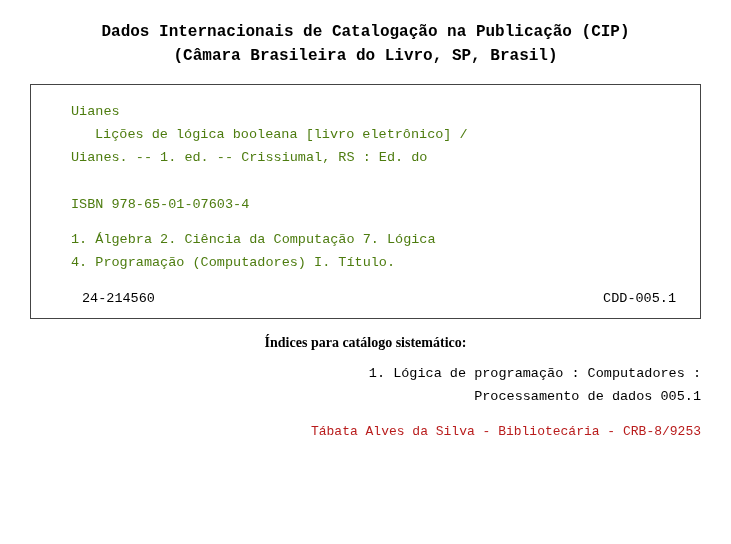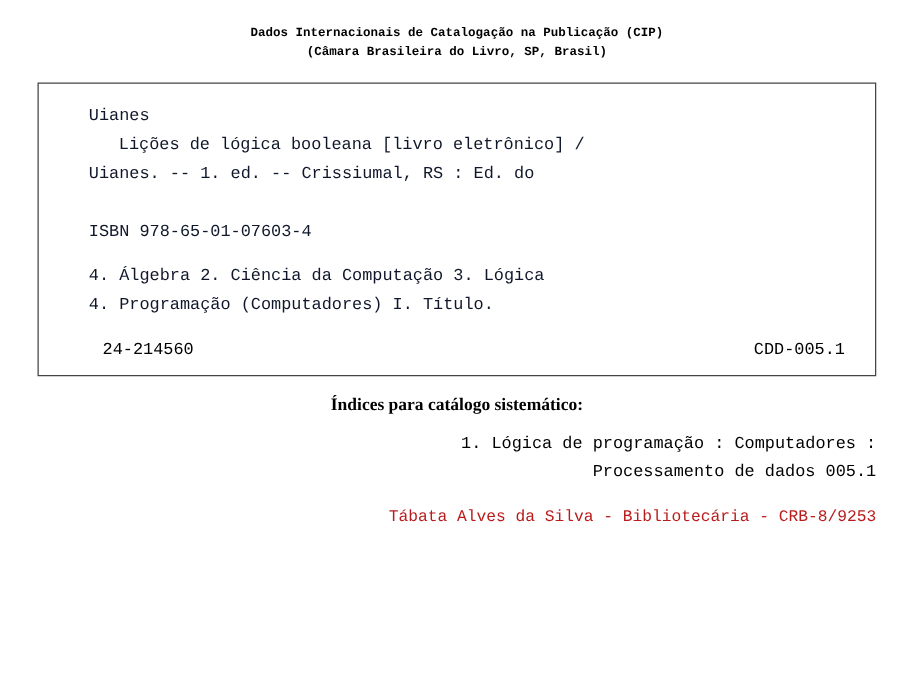--- a/index.html
+++ b/index.html
@@ -15,33 +15,33 @@
       font-family: 'Courier New', Courier, monospace;
       font-size: 14px;
       color: #000;
       padding: 20px 30px;
     }
 
     .header {
       text-align: center;
       font-weight: bold;
       margin-bottom: 16px;
-      font-size: 10px;
+      font-size: 16px;
       line-height: 1.5;
     }
 
     .cip-box {
       border: 1px solid #444;
       padding: 16px 24px 12px 40px;
       margin-bottom: 16px;
       position: relative;
     }
 
     .cip-content {
-      color: #0f172a;
+      color: #4d7c0f;
       line-height: 1.7;
       font-size: 13.5px;
     }
 
     .cip-content .author-name {
       display: block;
       margin-bottom: 0;
     }
 
     .cip-content .title-line {
@@ -116,21 +116,21 @@
   <span>Dados Internacionais de Catalogação na Publicação (CIP)</span><br>
   <span>(Câmara Brasileira do Livro, SP, Brasil)</span>
 </div>
 
 <div class="cip-box">
   <div class="cip-content">
     <span class="author-name">Uianes</span>
     <span class="title-line">Lições de lógica booleana [livro eletrônico] /</span>
     <span class="author-line">Uianes. -- 1. ed. -- Crissiumal, RS : Ed. do</span>
     <span class="isbn-section">ISBN 978-65-01-07603-4</span>
-    <span class="subjects-section">4. Álgebra 2. Ciência da Computação 3. Lógica</span>
+    <span class="subjects-section">1. Álgebra 2. Ciência da Computação 7. Lógica</span>
     <span class="author-line">4. Programação (Computadores) I. Título.</span>
   </div>
   <div class="cip-footer">
     <span>24-214560</span>
     <span>CDD-005.1</span>
   </div>
 </div>
 
 <div class="indices-section">
   <div class="indices-title">Índices para catálogo sistemático:</div>

